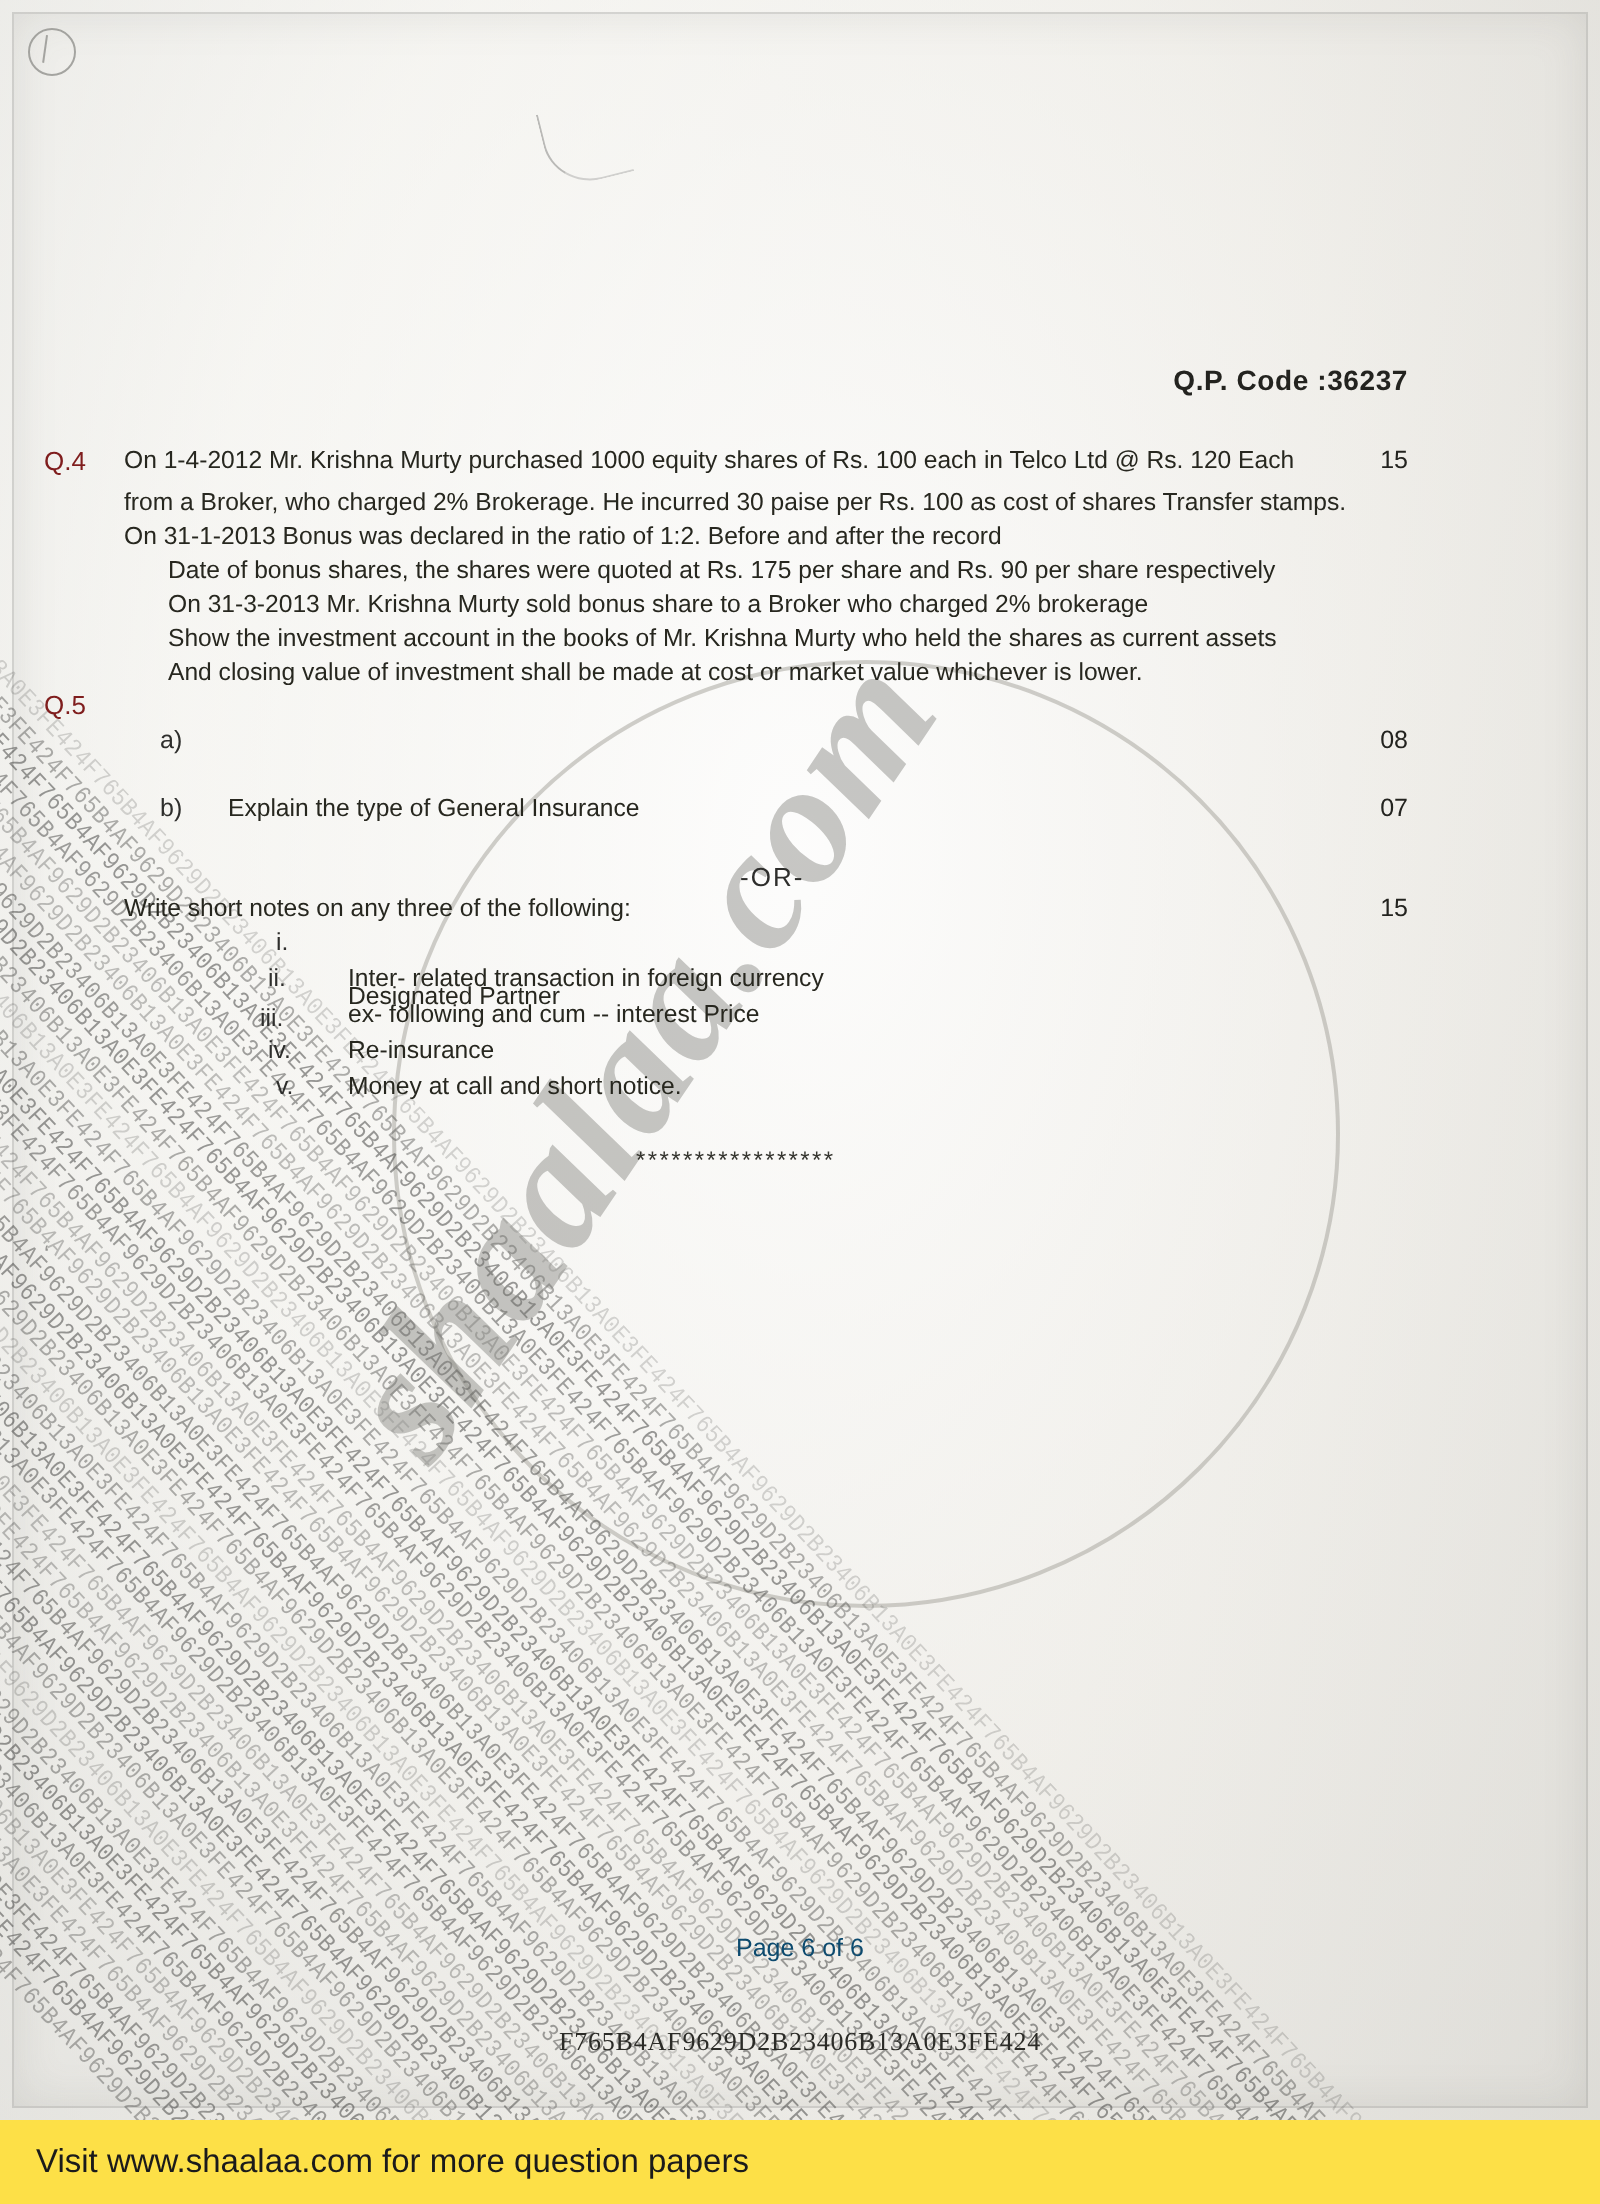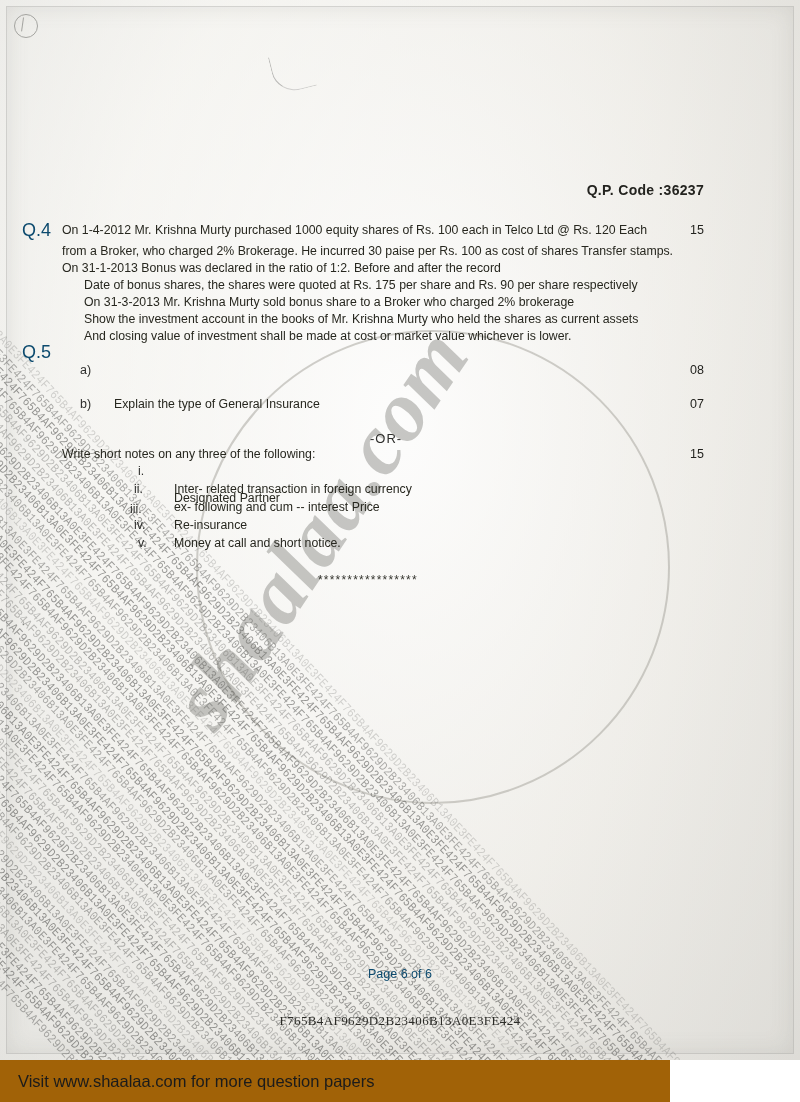--- a/index.html
+++ b/index.html
@@ -141,21 +141,21 @@
   .qpcode {
     position: absolute;
     right: 96px;
     top: 182px;
     font-weight: 700;
     font-size: 14px;
     letter-spacing: .3px;
     color: #23231f;
   }
 
-  .qlabel { position: absolute; font-size: 18px; color:#0c4a6e; }
+  .qlabel { position: absolute; font-size: 13px; color:#7f1d1d; }
   .marks  { position: absolute; right: 96px; font-size: 12.5px; color:#23231f; }
   .line   { position: absolute; font-size: 12.3px; color:#27271f; white-space: nowrap; }
 
   .sub-letter { position: absolute; font-size: 12.5px; }
   .roman { position: absolute; font-size: 12.3px; }
 
   .or-sep {
     position: absolute;
     left: 370px;
     top: 430px;
@@ -185,22 +185,22 @@
     font-family: "Liberation Serif", serif;
     font-size: 13px;
     letter-spacing: .4px;
     color: #2b2b27;
   }
 
   
   #footer {
     position: absolute;
     left: 0; bottom: 0;
-    width: 670px; height: 42px;
-    background: #a16207;
+    width: 800px; height: 42px;
+    background: #fde047;
     display: flex;
     align-items: center;
     text-align: right;
   }
   #footer .txt {
     padding-left: 18px;
     font-size: 16.5px;
     color: #1b1b1b;
   }
 </style>

